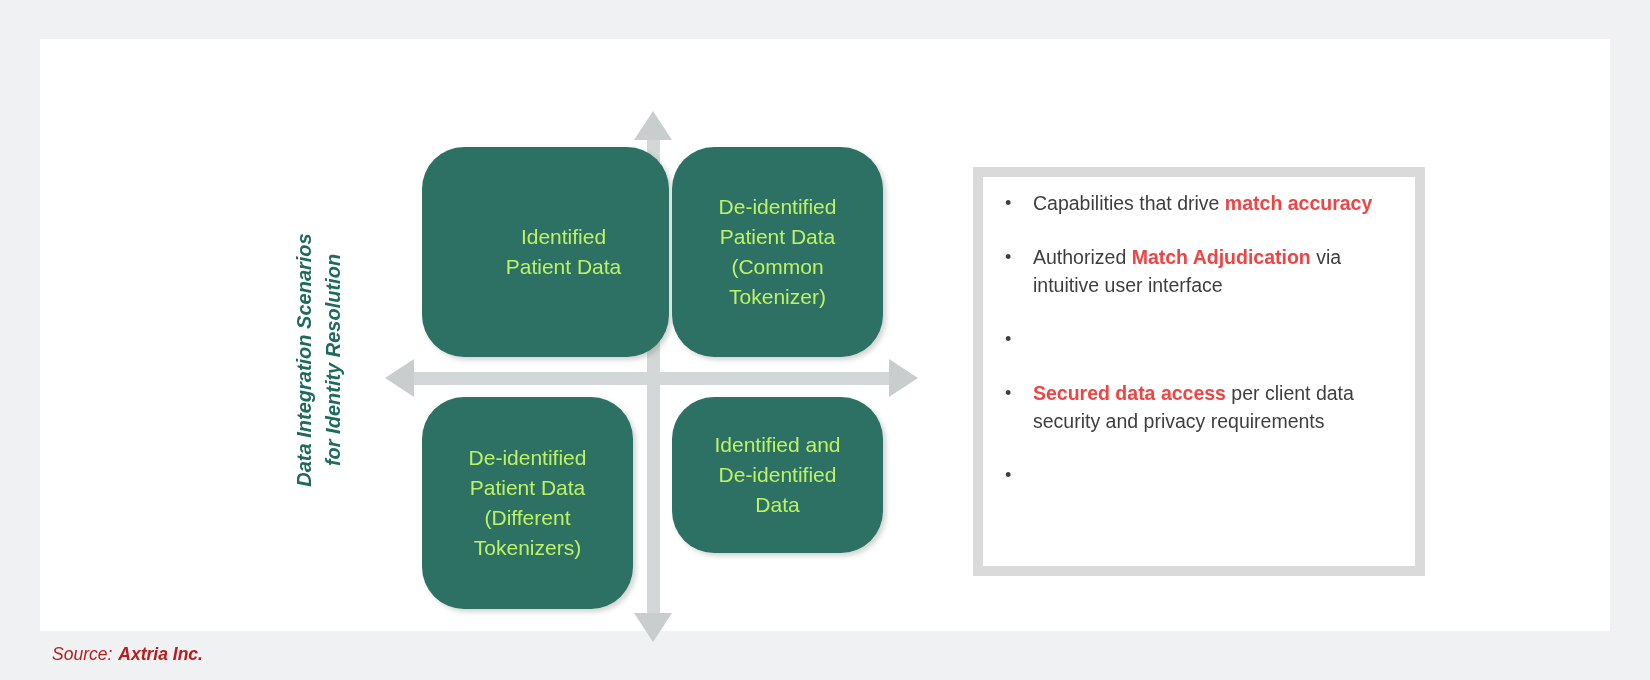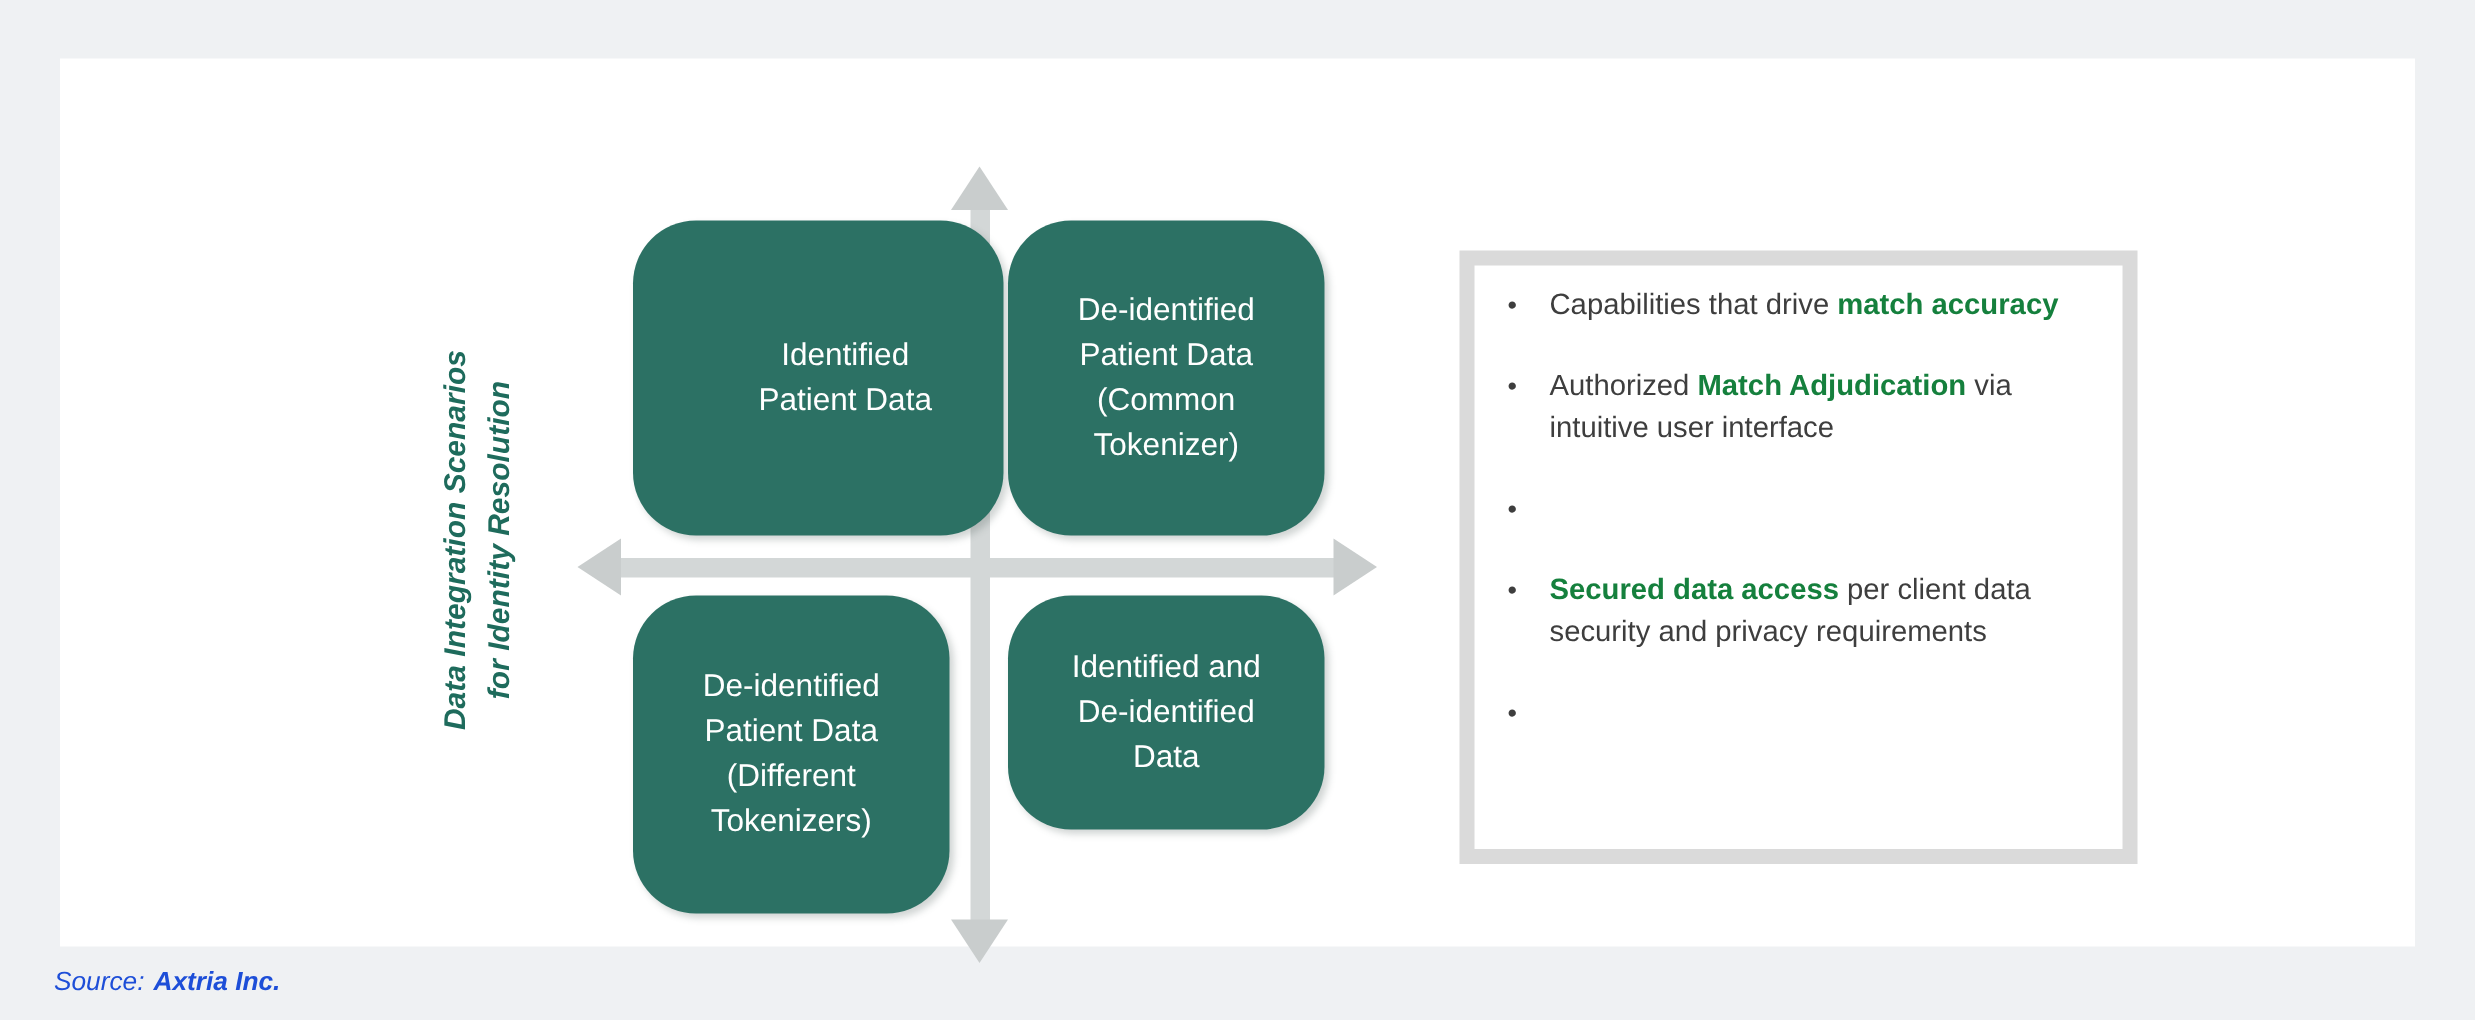--- a/index.html
+++ b/index.html
@@ -32,21 +32,21 @@
     font-size: 20px;
     line-height: 29px;
     text-align: center;
     white-space: pre-line;
   }
   .quad {
     position: absolute;
     width: 211px;
     background: #2C7164;
     border-radius: 42px;
-    color: #ffffff;
+    color: #bef264;
     display: flex;
     align-items: center;
     justify-content: center;
     text-align: center;
     font-size: 21px;
     line-height: 30px;
     box-shadow: 3px 3px 5px rgba(90,105,100,0.28);
   }
   .quad .quad-label { white-space: pre-line; }
   #quad-tl { left: 382px; top: 108px; height: 210px; padding-left: 36px; }
@@ -112,29 +112,29 @@
     color: #3E3E3E;
     font-size: 19.5px;
     line-height: 28px;
   }
   .bullets .marker {
     flex: 0 0 28px;
     width: 28px;
     font-size: 18px;
   }
   .bullets .text { white-space: pre-line; }
-  .bullets b { font-weight: bold; color: #15803d; }
+  .bullets b { font-weight: bold; color: #ef4444; }
 
   
   .source {
     position: absolute;
-    left: 36px; top: 644px;
+    left: 52px; top: 644px;
     font-style: italic;
     font-size: 17.5px;
-    color: #1d4ed8;
+    color: #b91c1c;
   }
   .source .source-name { font-weight: bold; margin-left: 6px; }
 </style>
 </head>
 <body>
 
 <div class="canvas">
   <div class="white-panel">
 
     <div class="axis-label">Data Integration Scenarios

